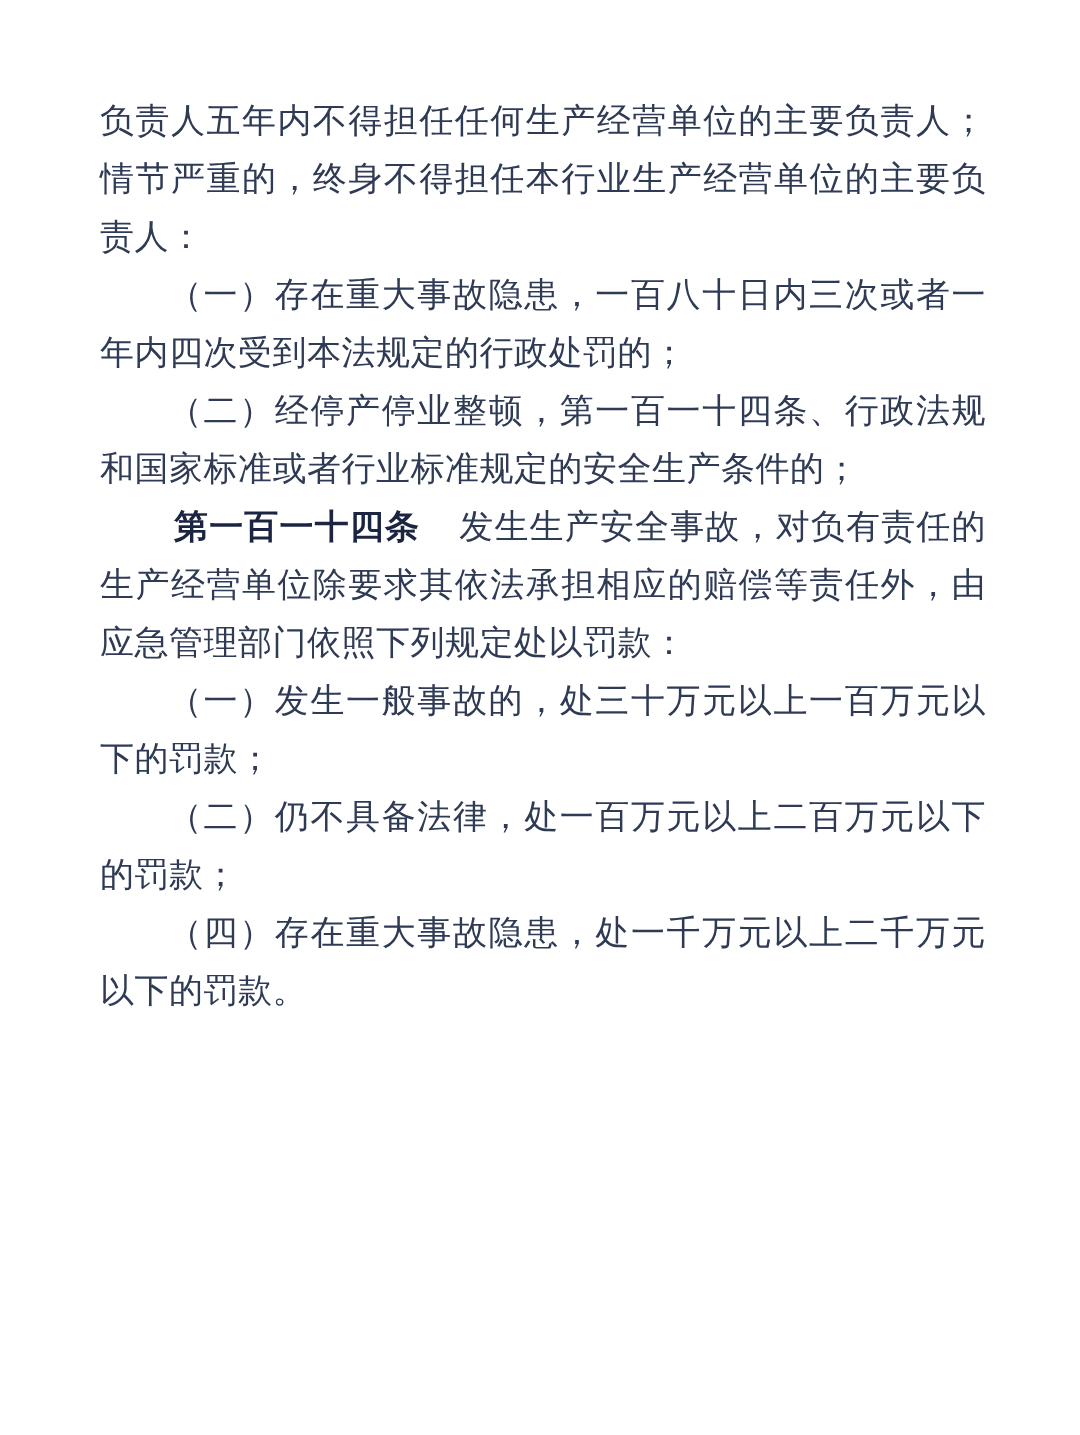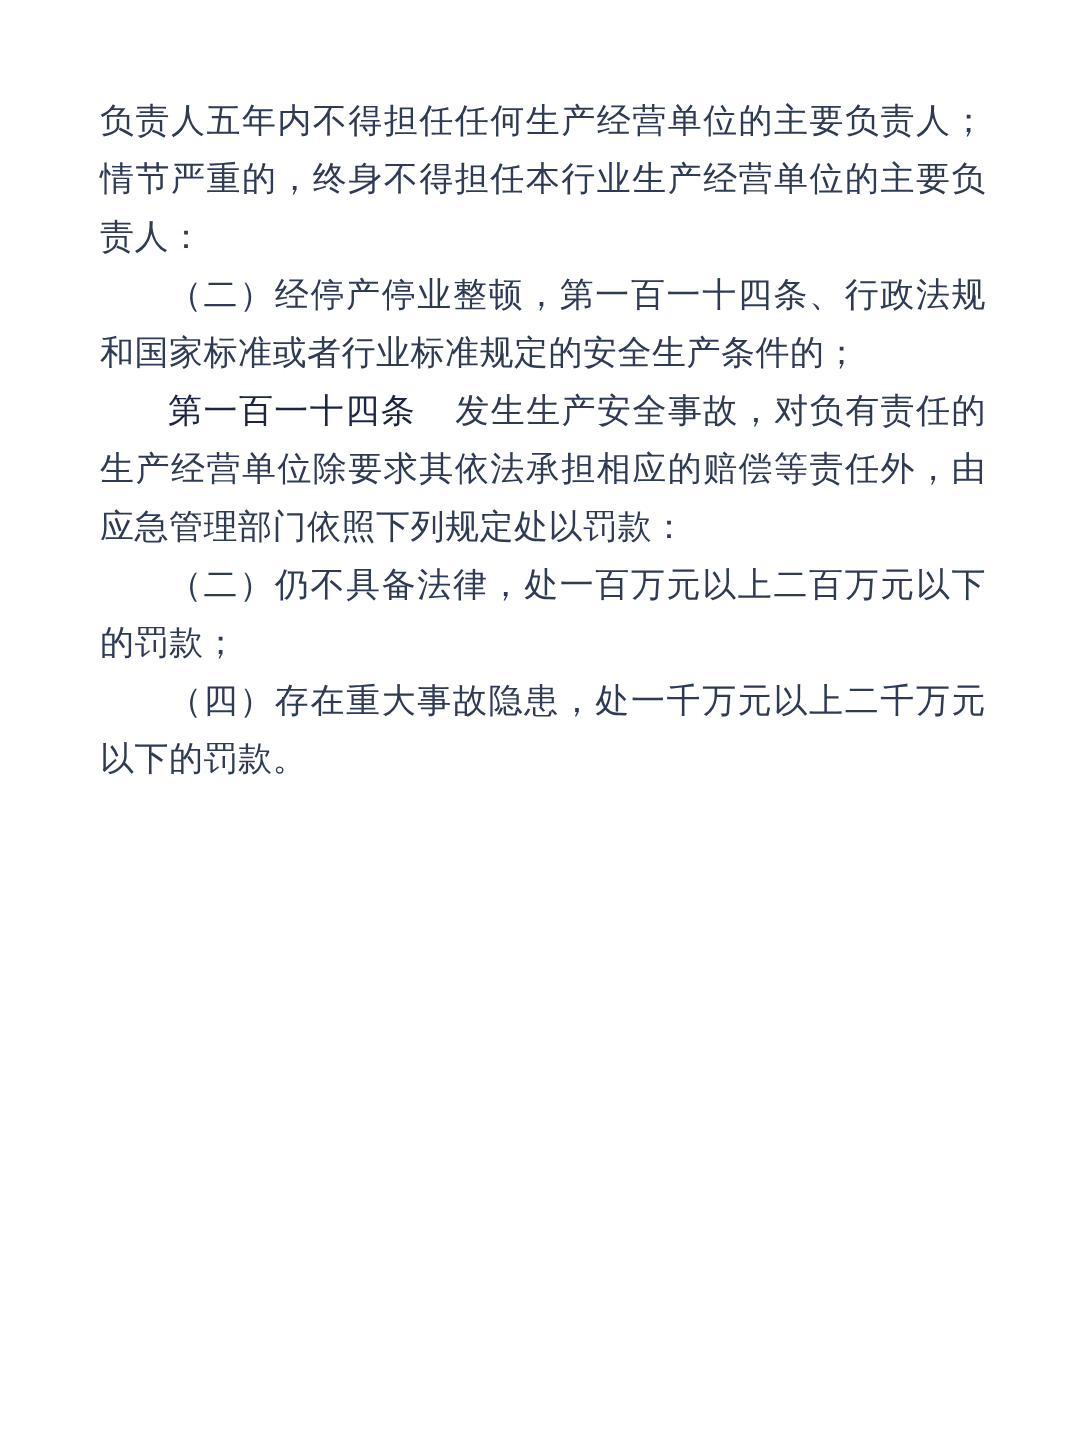--- a/index.html
+++ b/index.html
@@ -34,42 +34,45 @@
   .doc-body p {
     margin: 0;
     text-indent: 2em;
   }
 
   .doc-body p.continuation {
     text-indent: 0;
   }
 
   .article-label {
-    font-weight: normal;
+    font-weight: bold;
     color: #1b2440;
     margin-right: 1.15em;
+    margin-left: 6px;
   }
 </style>
 </head>
 <body>
 
 <div class="page">
   <div class="doc-body">
 
     <p class="continuation">负责人五年内不得担任任何生产经营单位的主要负责人；情节严重的，终身不得担任本行业生产经营单位的主要负责人：</p>
 
+    <p>（一）存在重大事故隐患，一百八十日内三次或者一年内四次受到本法规定的行政处罚的；</p>
 
     <p>（二）经停产停业整顿，第一百一十四条、行政法规和国家标准或者行业标准规定的安全生产条件的；</p>
 
 
 
     <p>
       <span class="article-label">第一百一十四条</span><span>发生生产安全事故，对负有责任的生产经营单位除要求其依法承担相应的赔偿等责任外，由应急管理部门依照下列规定处以罚款：</span>
     </p>
 
+    <p>（一）发生一般事故的，处三十万元以上一百万元以下的罚款；</p>
 
     <p>（二）仍不具备法律，处一百万元以上二百万元以下的罚款；</p>
 
 
     <p>（四）存在重大事故隐患，处一千万元以上二千万元以下的罚款。</p>
 
   </div>
 </div>
 
 </body></html>

